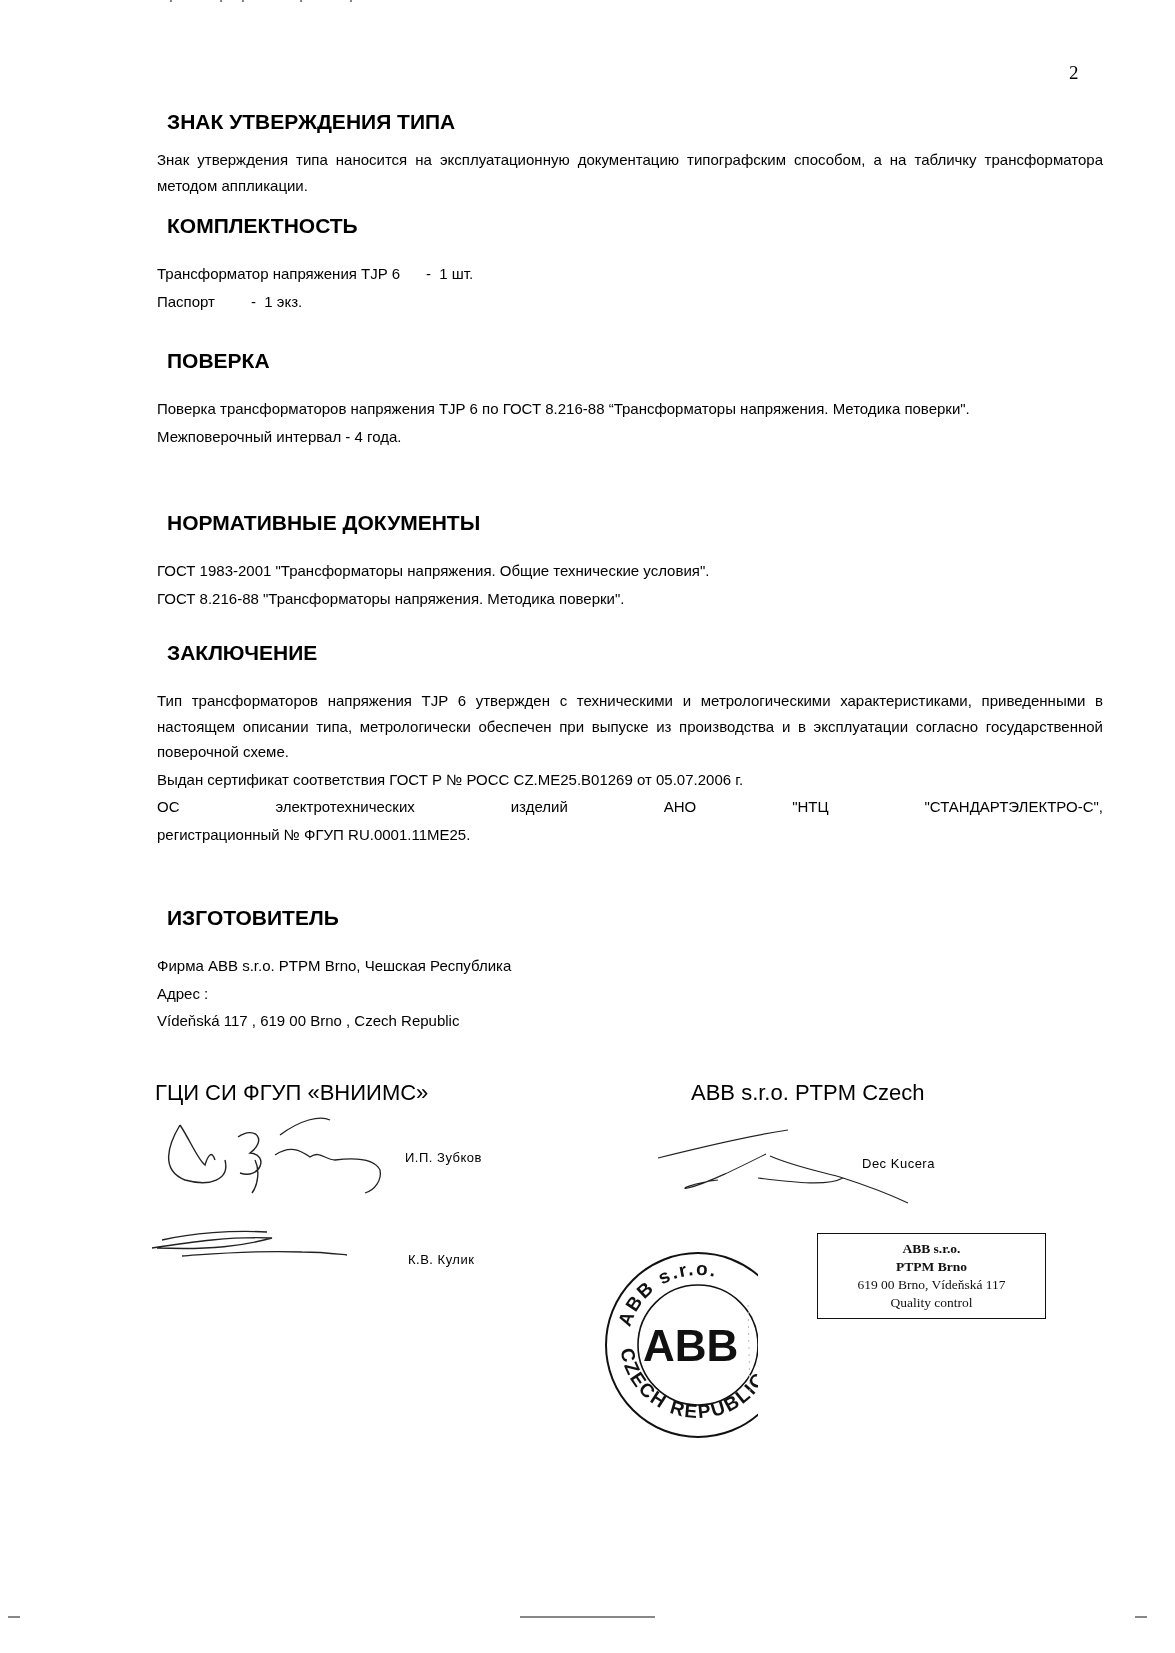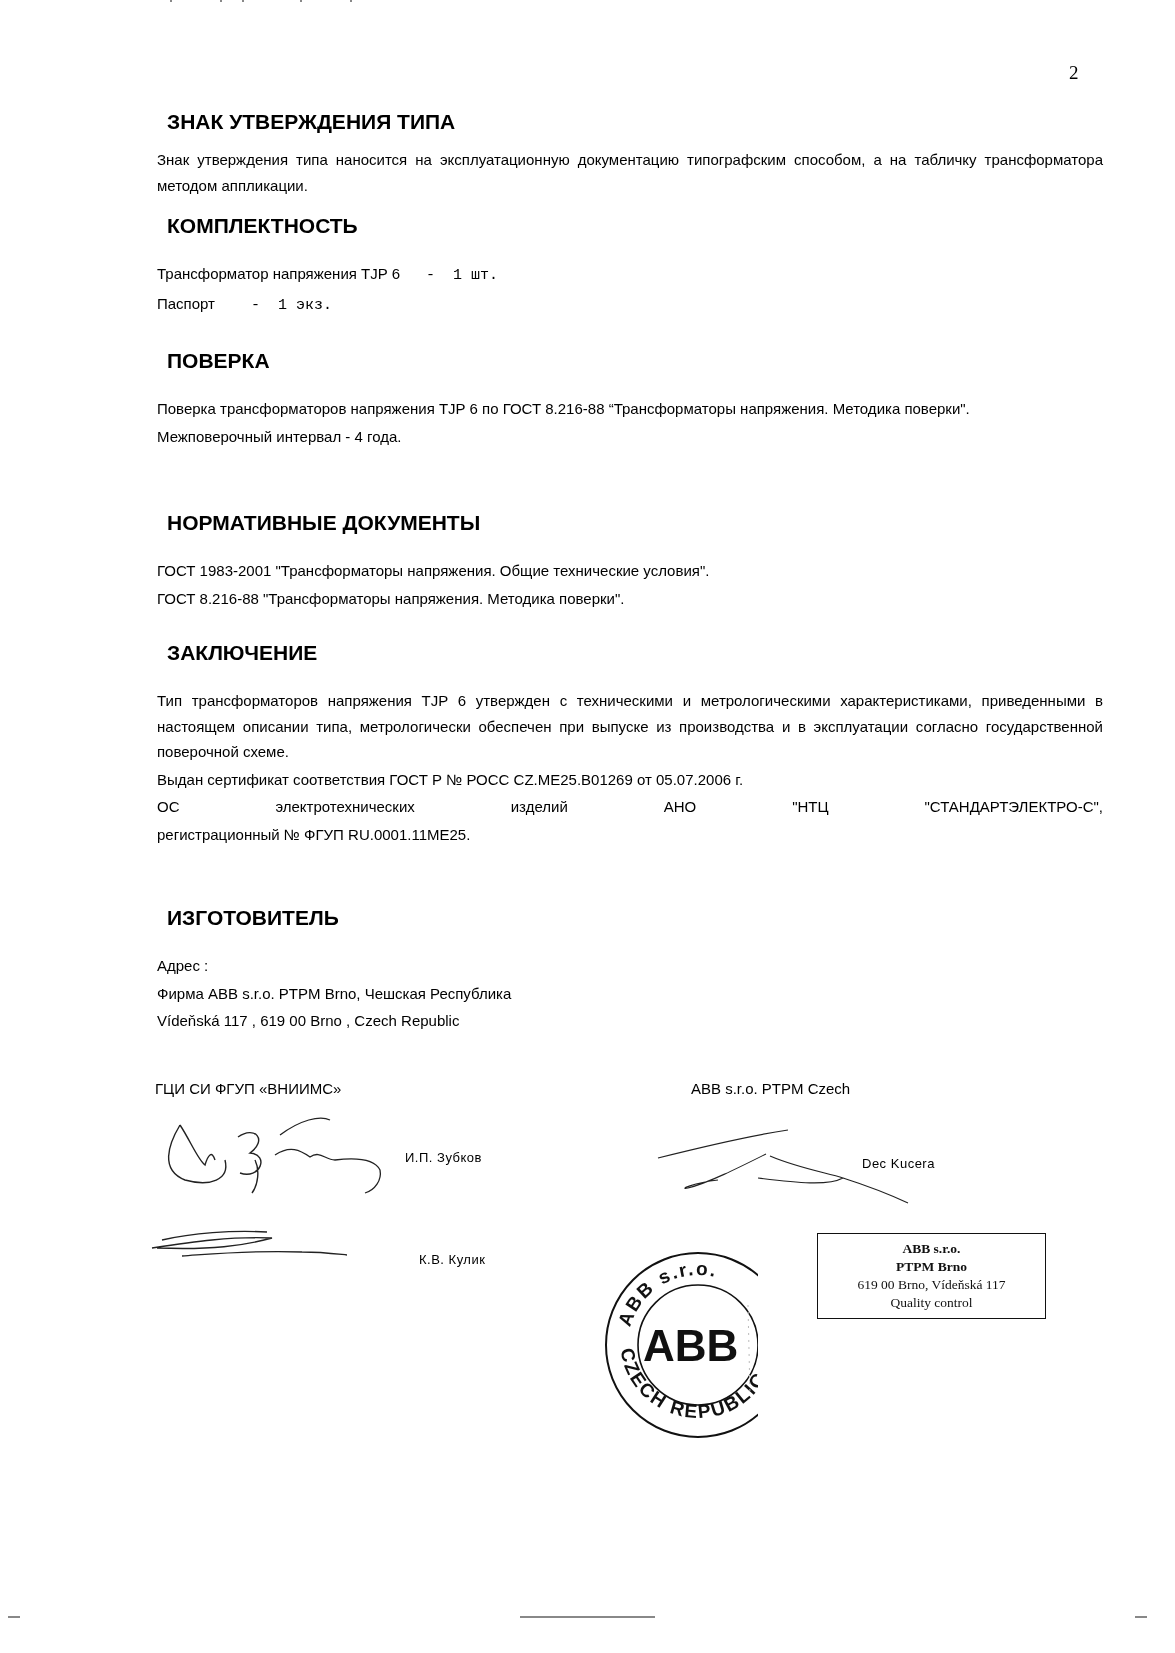--- a/index.html
+++ b/index.html
@@ -14,23 +14,23 @@
   }
   .block { position: absolute; left: 155px; width: 950px; }
   .h {
     font-weight: bold; font-size: 21px; line-height: 26px; margin: 12px;
   }
   .p {
     font-size: 15px; line-height: 25.5px; margin: 2px;
   }
   .just { text-align: justify; text-align-last: left; }
   .just-full { text-align: justify; text-align-last: justify; }
-  .pre { white-space: pre; font-family: Liberation Mono, monospace; }
+  .pre { white-space: pre; }
 
-  .sig-org { position: absolute; font-size: 15px; }
+  .sig-org { position: absolute; font-size: 22px; }
   .sig-name { position: absolute; font-size: 13px; letter-spacing: 0.5px; }
   svg.sig { position: absolute; overflow: visible; }
 
   .stamp-box {
     position: absolute; left: 817px; top: 1233px; width: 229px; height: 86px;
     border: 1.5px solid #111; box-sizing: border-box;
     font-family: "Liberation Serif", "DejaVu Serif", serif;
     text-align: center; font-size: 13.5px; line-height: 18px; padding-top: 6px;
     color: #111;
   }
@@ -84,39 +84,39 @@
     <p class="p just">Тип трансформаторов напряжения TJP 6 утвержден с техническими и метрологическими характеристиками, приведенными в настоящем описании типа, метрологически обеспечен при выпуске из производства и в эксплуатации согласно государственной поверочной схеме.</p>
     <p class="p">Выдан сертификат соответствия ГОСТ Р  № РОСС CZ.ME25.B01269 от 05.07.2006 г.</p>
     <p class="p just-full">ОС электротехнических изделий АНО "НТЦ "СТАНДАРТЭЛЕКТРО-С",</p>
     <p class="p">регистрационный № ФГУП RU.0001.11ME25.</p>
   </div>
 </div>
 
 <div class="block" style="top:893px;">
   <h2 class="h">ИЗГОТОВИТЕЛЬ</h2>
   <div style="margin-top:22px;">
+    <p class="p">Фирма ABB s.r.o. PTPM Brno, Чешская Республика</p>
     <p class="p">Адрес :</p>
-    <p class="p">Фирма ABB s.r.o. PTPM Brno, Чешская Республика</p>
     <p class="p">Vídeňská 117 , 619 00 Brno , Czech Republic</p>
   </div>
 </div>
 
 <div class="sig-org" style="left:155px; top:1080px;">ГЦИ СИ ФГУП «ВНИИМС»</div>
 
 <svg class="sig" style="left:160px; top:1115px;" width="240" height="80">
   <path d="M20 10 C 8 30, 0 55, 25 65 C 50 72, 70 65, 65 45 M20 10 C 30 25, 38 45, 45 50 C 48 40, 52 35, 55 45" fill="none" stroke="#222" stroke-width="1.4"></path>
   <path d="M78 22 C 95 10, 108 25, 90 38 C 110 40, 100 65, 80 58 M95 45 C 100 55, 98 70, 92 78" fill="none" stroke="#222" stroke-width="1.4"></path>
   <path d="M120 20 C 140 5, 160 0, 170 5 M115 40 C 130 30, 140 35, 150 42 C 160 35, 165 45, 175 45 C 200 42, 215 45, 220 55 C 222 65, 215 75, 205 78" fill="none" stroke="#222" stroke-width="1.3"></path>
 </svg>
 <div class="sig-name" style="left:405px; top:1150px;">И.П. Зубков</div>
 
 <svg class="sig" style="left:152px; top:1228px;" width="200" height="35">
   <path d="M10 12 C 40 5, 80 2, 115 4 M0 20 C 40 14, 80 8, 120 10 C 90 18, 60 22, 5 20 M30 28 C 60 26, 100 22, 150 24 C 170 24, 185 26, 195 27" fill="none" stroke="#222" stroke-width="1.3"></path>
 </svg>
-<div class="sig-name" style="left:419px; top:1252px;">К.В. Кулик</div>
+<div class="sig-name" style="left:408px; top:1252px;">К.В. Кулик</div>
 
 <div class="sig-org" style="left:691px; top:1080px;">ABB s.r.o. PTPM Czech</div>
 
 <svg class="sig" style="left:658px; top:1128px;" width="260" height="85">
   <path d="M0 30 C 40 20, 90 8, 130 2" fill="none" stroke="#222" stroke-width="1.2"></path>
   <path d="M108 26 C 80 40, 50 55, 30 60 C 20 62, 35 55, 60 52" fill="none" stroke="#222" stroke-width="1.1"></path>
   <path d="M112 28 C 140 40, 170 45, 185 50 C 170 58, 140 55, 100 50 M185 50 C 210 58, 235 68, 250 75" fill="none" stroke="#222" stroke-width="1.2"></path>
 </svg>
 <div class="sig-name" style="left:862px; top:1156px;">Dec  Kucera</div>
 

